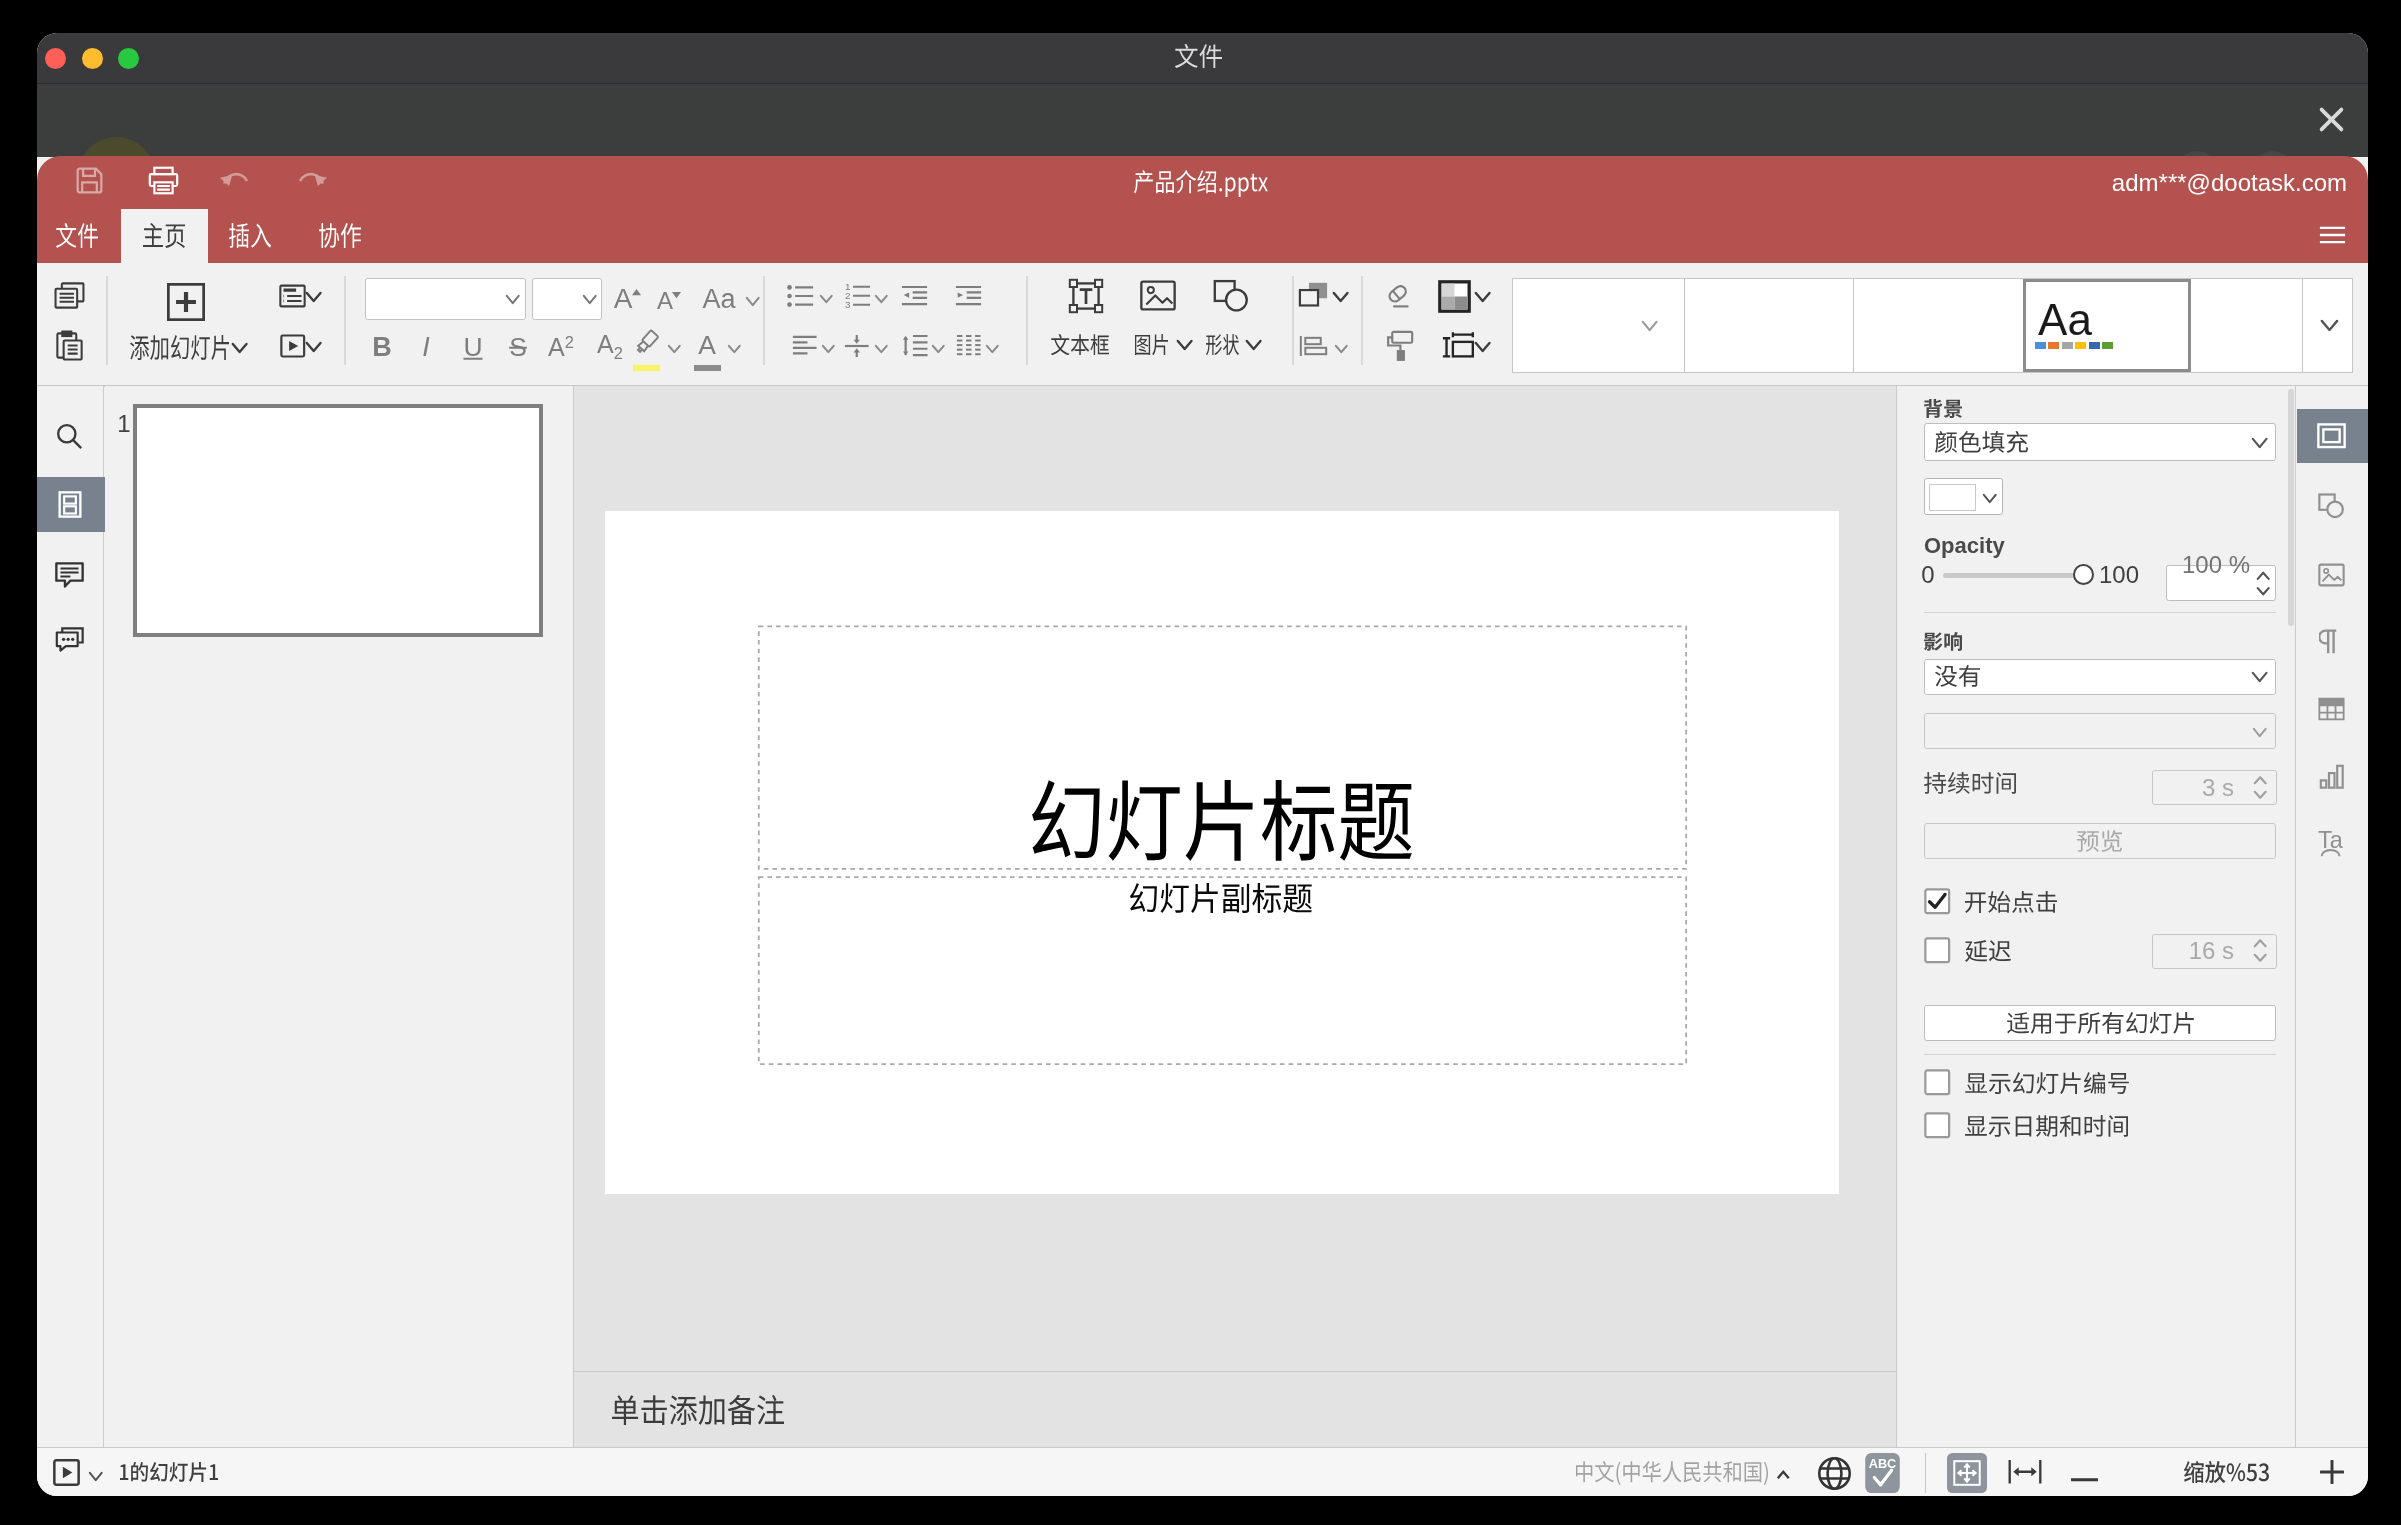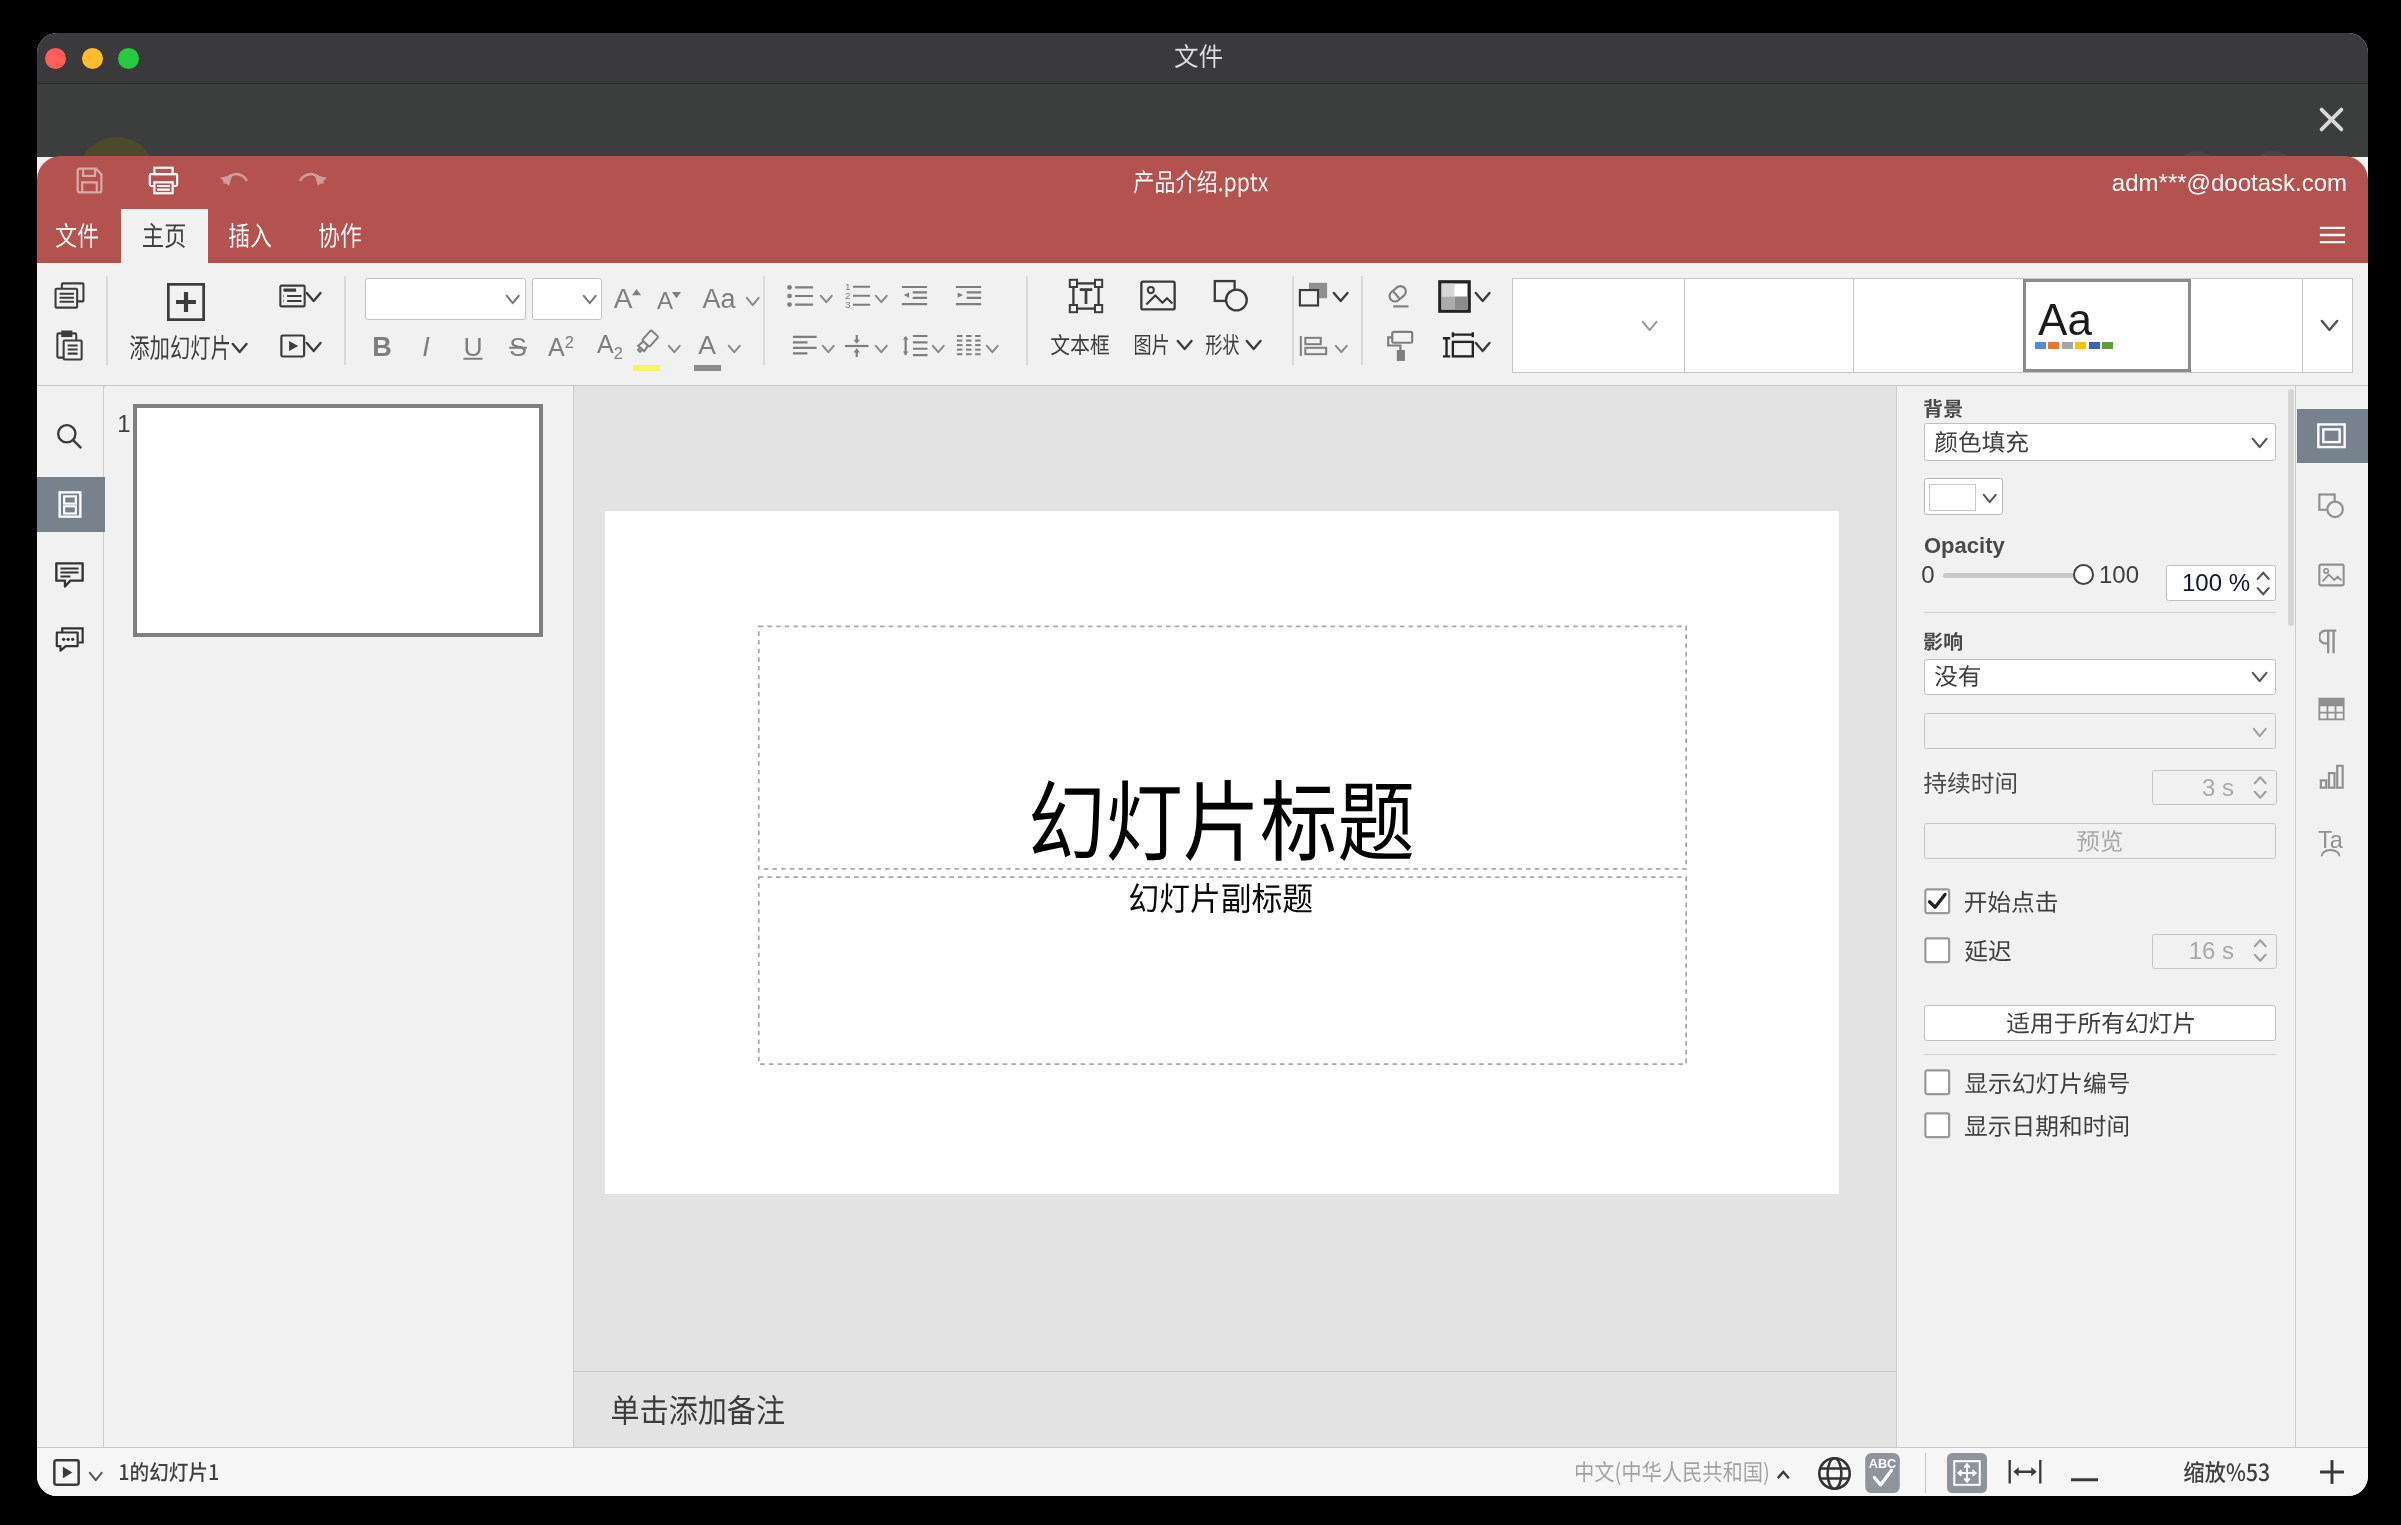--- a/index.html
+++ b/index.html
@@ -412,21 +412,21 @@
       <div style="position:absolute;left:1892px;top:451px;width:47px;height:26.5px;background:#fff;border:1.3px solid #C9C9C9;"></div>
       <div style="position:absolute;left:1945px;top:458px;width:15.5px;height:11px;"><svg width="15.5" height="11" viewBox="0 0 17 12">
           <path d="M2 2 L8.5 10 L15 2" fill="none" stroke="#555" stroke-width="2.2" stroke-linecap="round" stroke-linejoin="round"></path>
         </svg></div>
       <div style="position:absolute;left:1887px;top:513px;transform:translate(0,-50%);font-family:'Liberation Sans',sans-serif;font-size:22px;color:#4A4A4A;font-weight:400;letter-spacing:0;white-space:nowrap;line-height:1;"><b>Opacity</b></div>
       <div style="position:absolute;left:1891px;top:542px;transform:translate(-50%,-50%);font-family:'Liberation Sans',sans-serif;font-size:24px;color:#3F3F3F;font-weight:400;letter-spacing:0;white-space:nowrap;line-height:1;">0</div>
       <div style="position:absolute;left:1906px;top:540px;width:151px;height:4.6px;background:#C9C9C9;border-radius:2.7px;"></div>
       <div style="position:absolute;left:2036px;top:531px;width:21px;height:21px;border-radius:50%;background:#fff;border:2.4px solid #444;box-sizing:border-box;"></div>
       <div style="position:absolute;left:2062px;top:542px;transform:translate(0,-50%);font-family:'Liberation Sans',sans-serif;font-size:24px;color:#3F3F3F;font-weight:400;letter-spacing:0;white-space:nowrap;line-height:1;">100</div>
       <div style="position:absolute;left:2129px;top:532px;width:110px;height:36px;background:#fff;border:1.5px solid #BDBDBD;border-radius:2.7px;box-sizing:border-box;"></div>
-      <div style="position:absolute;left:2213px;top:550px;transform:translate(-100%,-50%);font-family:'Liberation Sans',sans-serif;font-size:24px;color:#0f172a;font-weight:400;letter-spacing:0;white-space:nowrap;line-height:1;text-align:right;">100 %</div>
+      <div style="position:absolute;left:2213px;top:532px;transform:translate(-100%,-50%);font-family:'Liberation Sans',sans-serif;font-size:24px;color:#737373;font-weight:400;letter-spacing:0;white-space:nowrap;line-height:1;text-align:right;">100 %</div>
       <div style="position:absolute;left:2218px;top:535px;width:16.4px;height:31px;"><svg width="16.4" height="31" viewBox="0 0 18 34">
           <path d="M3 11.899999999999999 L9 5.1 L15 11.899999999999999" fill="none" stroke="#555" stroke-width="2.4" stroke-linecap="round" stroke-linejoin="round"></path>
           <path d="M3 22.1 L9 28.9 L15 22.1" fill="none" stroke="#555" stroke-width="2.4" stroke-linecap="round" stroke-linejoin="round"></path>
         </svg></div>
       <div style="position:absolute;left:1887px;top:579px;width:352px;height:1.4px;background:#D2D2D2;"></div>
       <div style="position:absolute;left:1887px;top:599px;width:38px;height:19px;"><svg width="38" height="19" viewBox="0 0 41.8 20.7">
           <path fill="#4A4A4A" transform="translate(-1.0,18.7) scale(0.022000,-0.022000)" d="M815 832C763 753 663 672 578 626C609 604 644 568 663 543C759 602 859 690 928 787ZM840 560C783 476 673 391 581 342C611 320 646 284 664 257C766 320 876 413 950 515ZM217 277H441V225H217ZM203 636H454V598H203ZM203 742H454V705H203ZM135 144C114 95 80 41 44 4C67 -11 107 -42 126 -59C164 -17 207 54 234 114ZM402 109C433 58 468 -12 482 -55L572 -12L563 9C591 -15 625 -53 642 -82C774 -8 893 103 968 239L857 280C796 167 679 69 561 13C542 53 511 105 486 146ZM257 509 271 480H45V389H607V480H399C392 496 384 512 375 526H573V814H90V526H341ZM106 356V148H268V19C268 10 265 7 254 7C245 7 213 7 183 8C197 -19 211 -58 216 -88C270 -88 312 -88 344 -73C378 -58 385 -33 385 16V148H558V356Z M1064 763V84H1169V172H1340V763ZM1169 653H1242V283H1169ZM1595 852C1585 802 1567 739 1548 686H1392V-83H1506V584H1829V33C1829 20 1825 16 1812 16C1800 15 1759 15 1724 17C1738 -11 1754 -60 1758 -90C1823 -91 1869 -88 1902 -69C1936 -52 1945 -22 1945 31V686H1674C1694 729 1715 779 1735 827ZM1637 421H1701V235H1637ZM1559 504V99H1637V153H1778V504Z"></path>
         </svg></div>
       <div style="position:absolute;left:1887px;top:626px;width:352px;height:36px;background:#fff;border:1.5px solid #BDBDBD;border-radius:2.7px;box-sizing:border-box;"></div>
       <div style="position:absolute;left:1898px;top:632px;width:45px;height:22px;"><svg width="45" height="22" viewBox="0 0 49.5 23.9">

